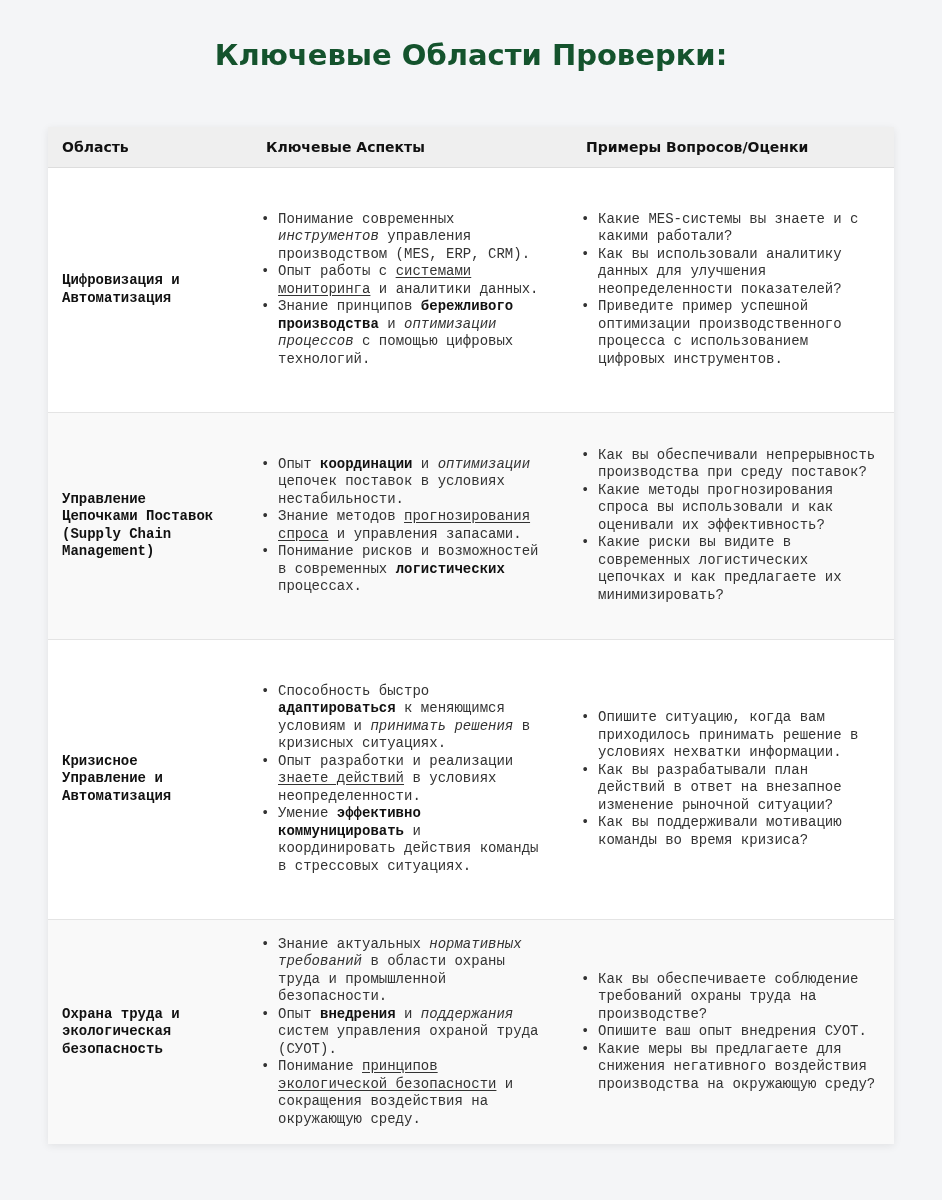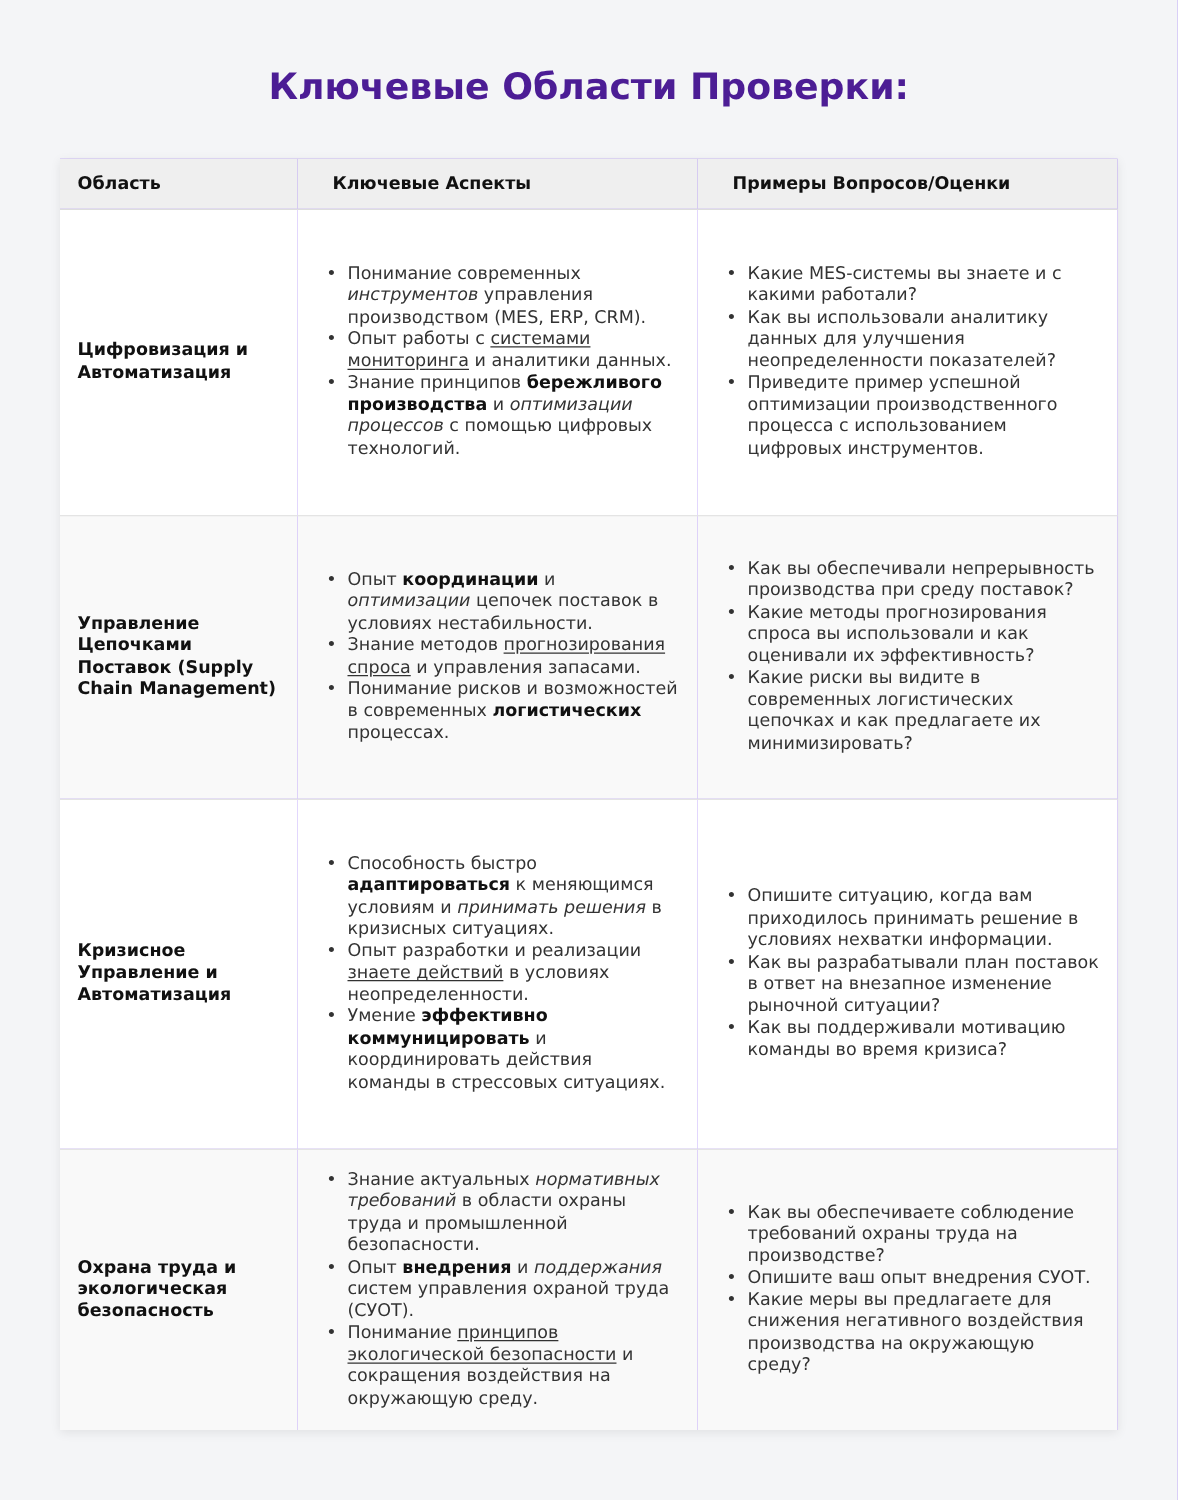--- a/index.html
+++ b/index.html
@@ -10,31 +10,31 @@
       font-family: "DejaVu Sans", sans-serif;
       color: #333333;
     }
     .page { width: 942px; height: 1200px; position: relative; }
     .title {
       text-align: center;
       font-family: "DejaVu Sans", sans-serif;
       font-weight: bold;
       font-size: 29px;
       line-height: 35px;
-      color: #4c1d95;
-      padding-top: 52px;
+      color: #14532d;
+      padding-top: 38px;
       height: 128px;
     }
     .title span { display: block; }
     .table-wrap {
       position: absolute;
       left: 48px;
       top: 127px;
       width: 846px;
-      background: #8b5cf6;
+      background: #fca5a5;
       box-shadow: 0 2px 8px rgba(0,0,0,0.08);
     }
     table { width: 100%; border-collapse: collapse; table-layout: fixed; }
     thead th {
       background: #efefef;
       text-align: left;
       font-weight: bold;
       font-size: 14px;
       color: #111111;
       height: 40px;
@@ -43,20 +43,21 @@
     }
     col.c1 { width: 190px; }
     col.c2 { width: 320px; }
     col.c3 { width: 336px; }
     tbody td {
       vertical-align: middle;
       font-size: 14px;
       line-height: 17.5px;
       padding: 16px 14px;
       border-bottom: 1px solid #e4e4e4;
+      font-family: Liberation Mono, monospace;
     }
     tbody tr:nth-child(odd) td { background: #ffffff; }
     tbody tr:nth-child(even) td { background: #f9f9f9; }
     tbody tr:last-child td { border-bottom: none; }
     tbody tr.r1 td { height: 245px; }
     tbody tr.r2 td { height: 227px; }
     tbody tr.r3 td { height: 280px; }
     tbody tr.r4 td { height: 197px; }
     td.area {
       font-weight: bold;
@@ -141,21 +142,21 @@
           <td class="aspects">
               <ul>
                 <li>Способность быстро <b>адаптироваться</b> к меняющимся условиям и <i>принимать решения</i> в кризисных ситуациях.</li>
                 <li>Опыт разработки и реализации <u>знаете действий</u> в условиях неопределенности.</li>
                 <li>Умение <b>эффективно коммуницировать</b> и координировать действия команды в стрессовых ситуациях.</li>
               </ul>
             </td>
           <td class="questions">
               <ul>
                 <li>Опишите ситуацию, когда вам приходилось принимать решение в условиях нехватки информации.</li>
-                <li>Как вы разрабатывали план поставок в ответ на внезапное изменение рыночной ситуации?</li>
+                <li>Как вы разрабатывали план действий в ответ на внезапное изменение рыночной ситуации?</li>
                 <li>Как вы поддерживали мотивацию команды во время кризиса?</li>
               </ul>
             </td>
         </tr>
         <tr class="r4">
           <td class="area">Охрана труда и экологическая безопасность</td>
           <td class="aspects">
               <ul>
                 <li>Знание актуальных <i>нормативных требований</i> в области охраны труда и промышленной безопасности.</li>
                 <li>Опыт <b>внедрения</b> и <i>поддержания</i> систем управления охраной труда (СУОТ).</li>

